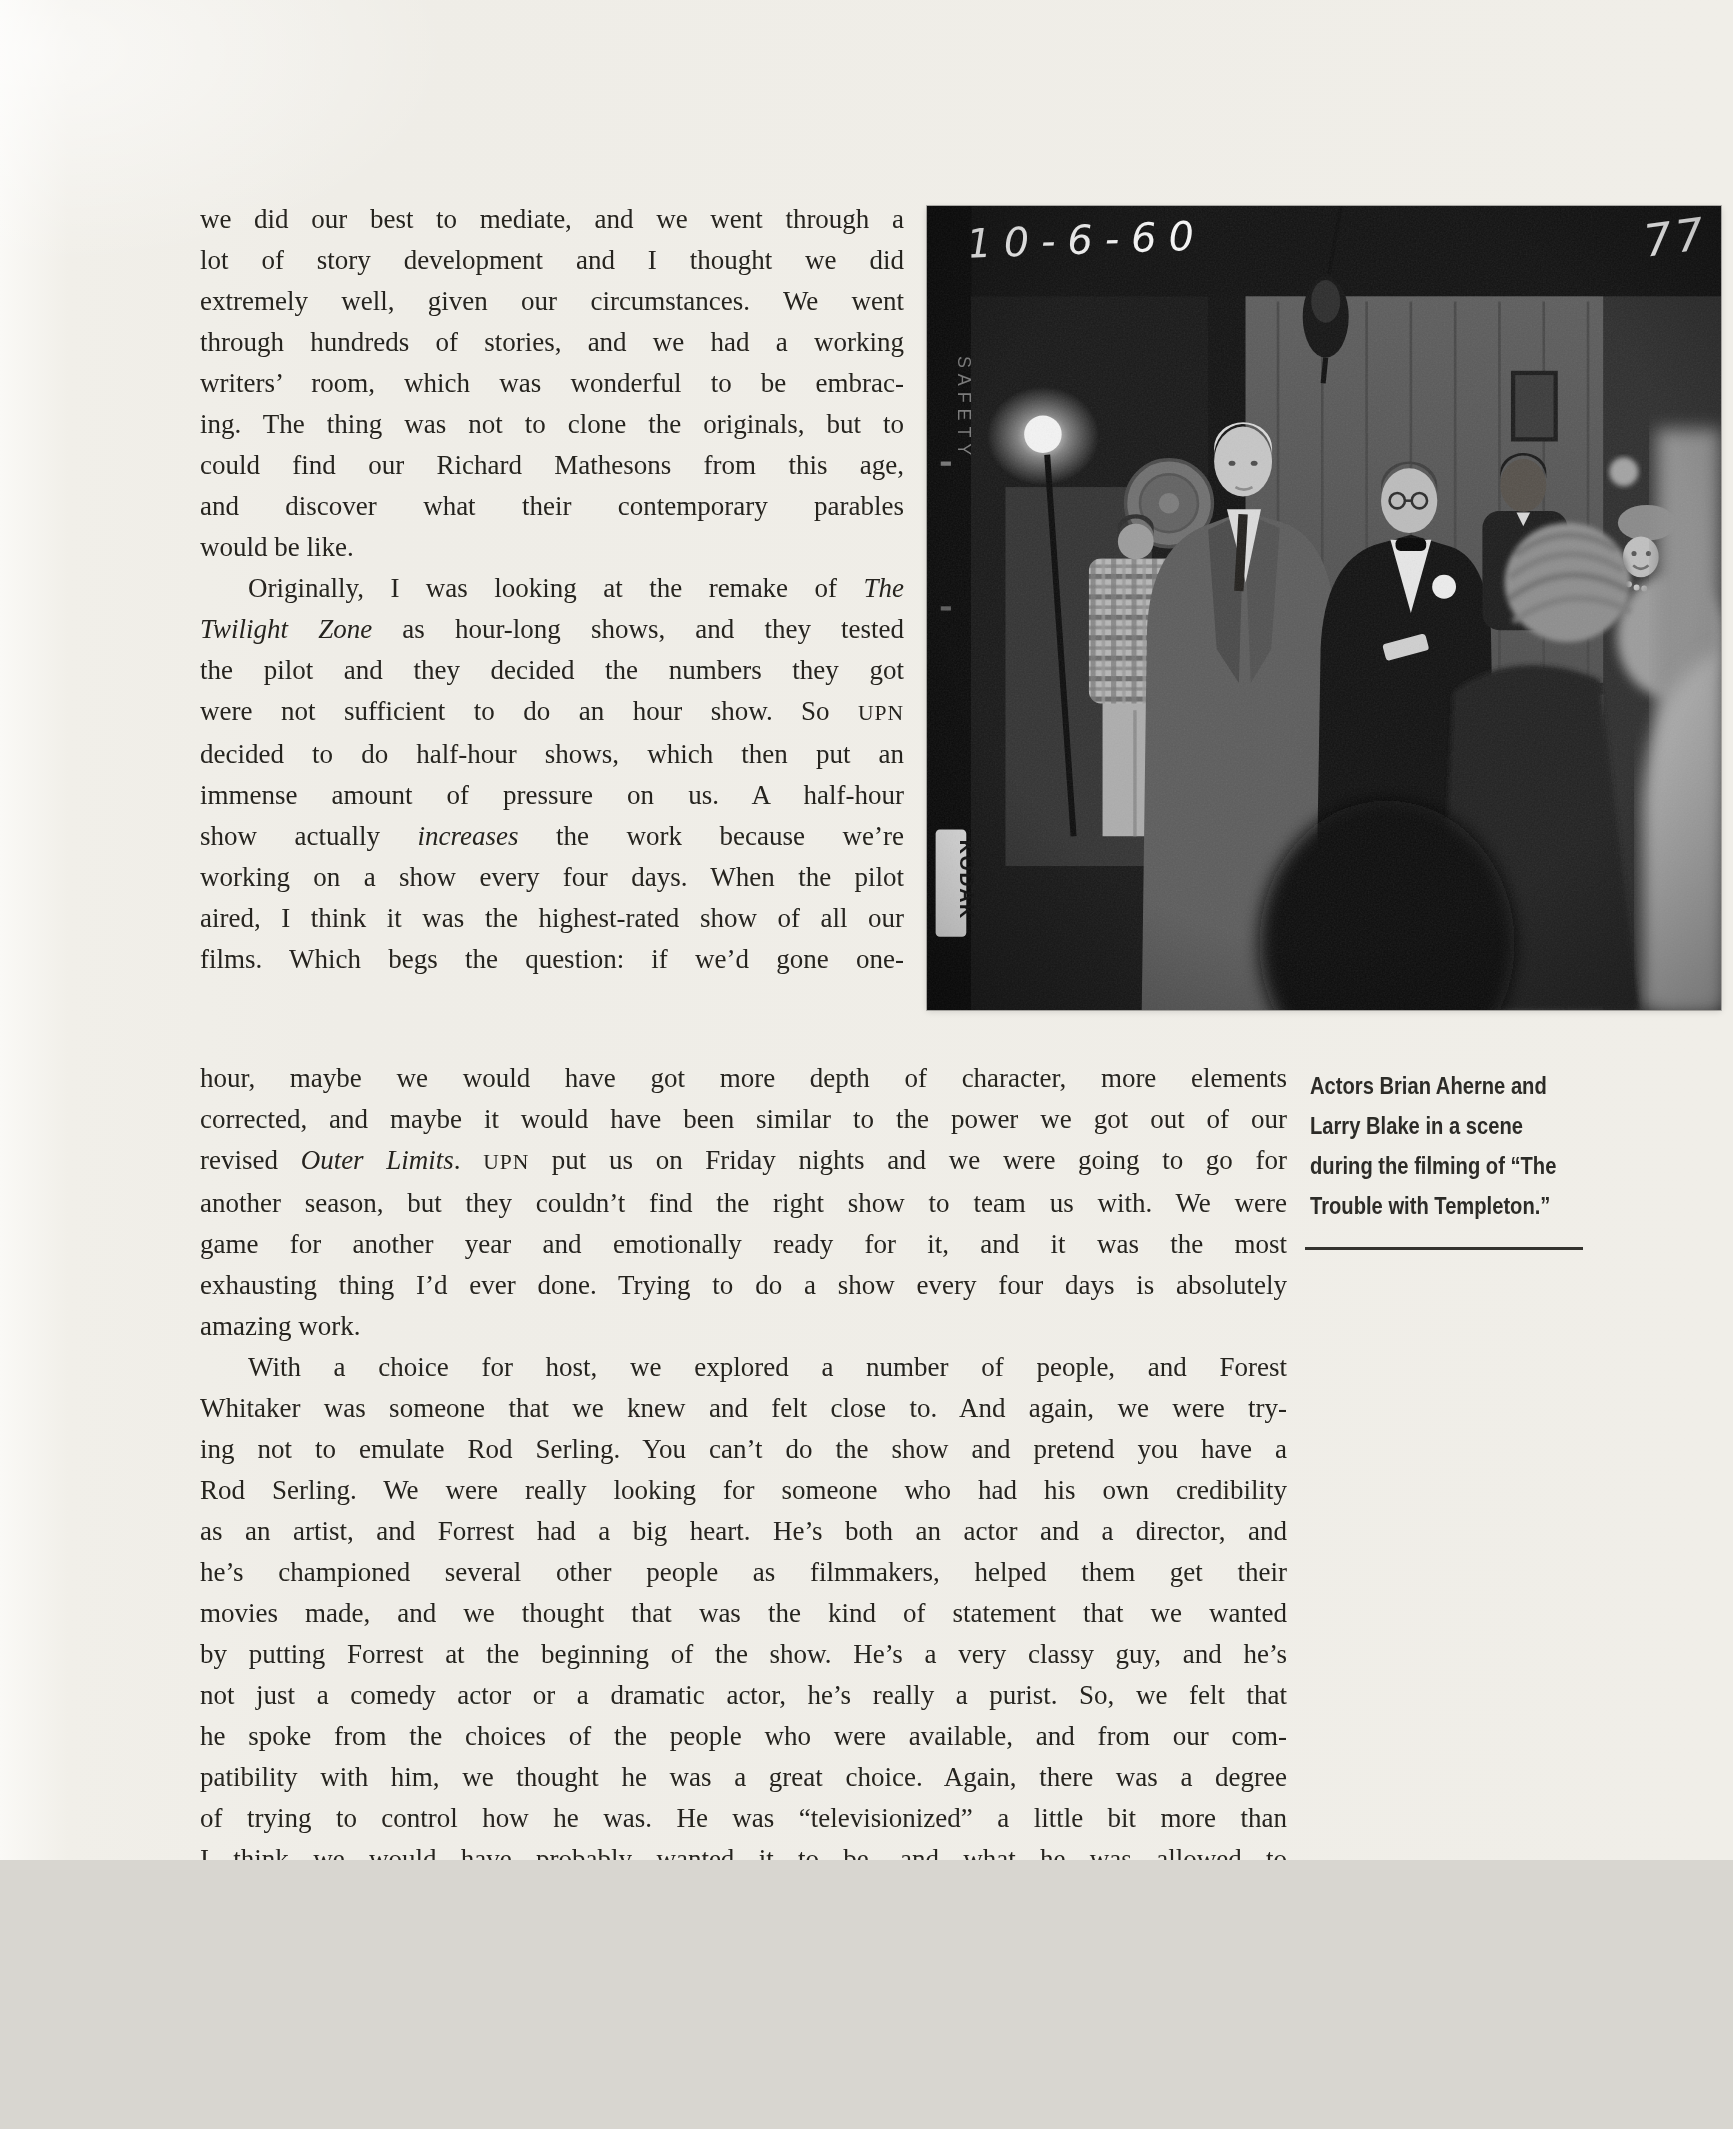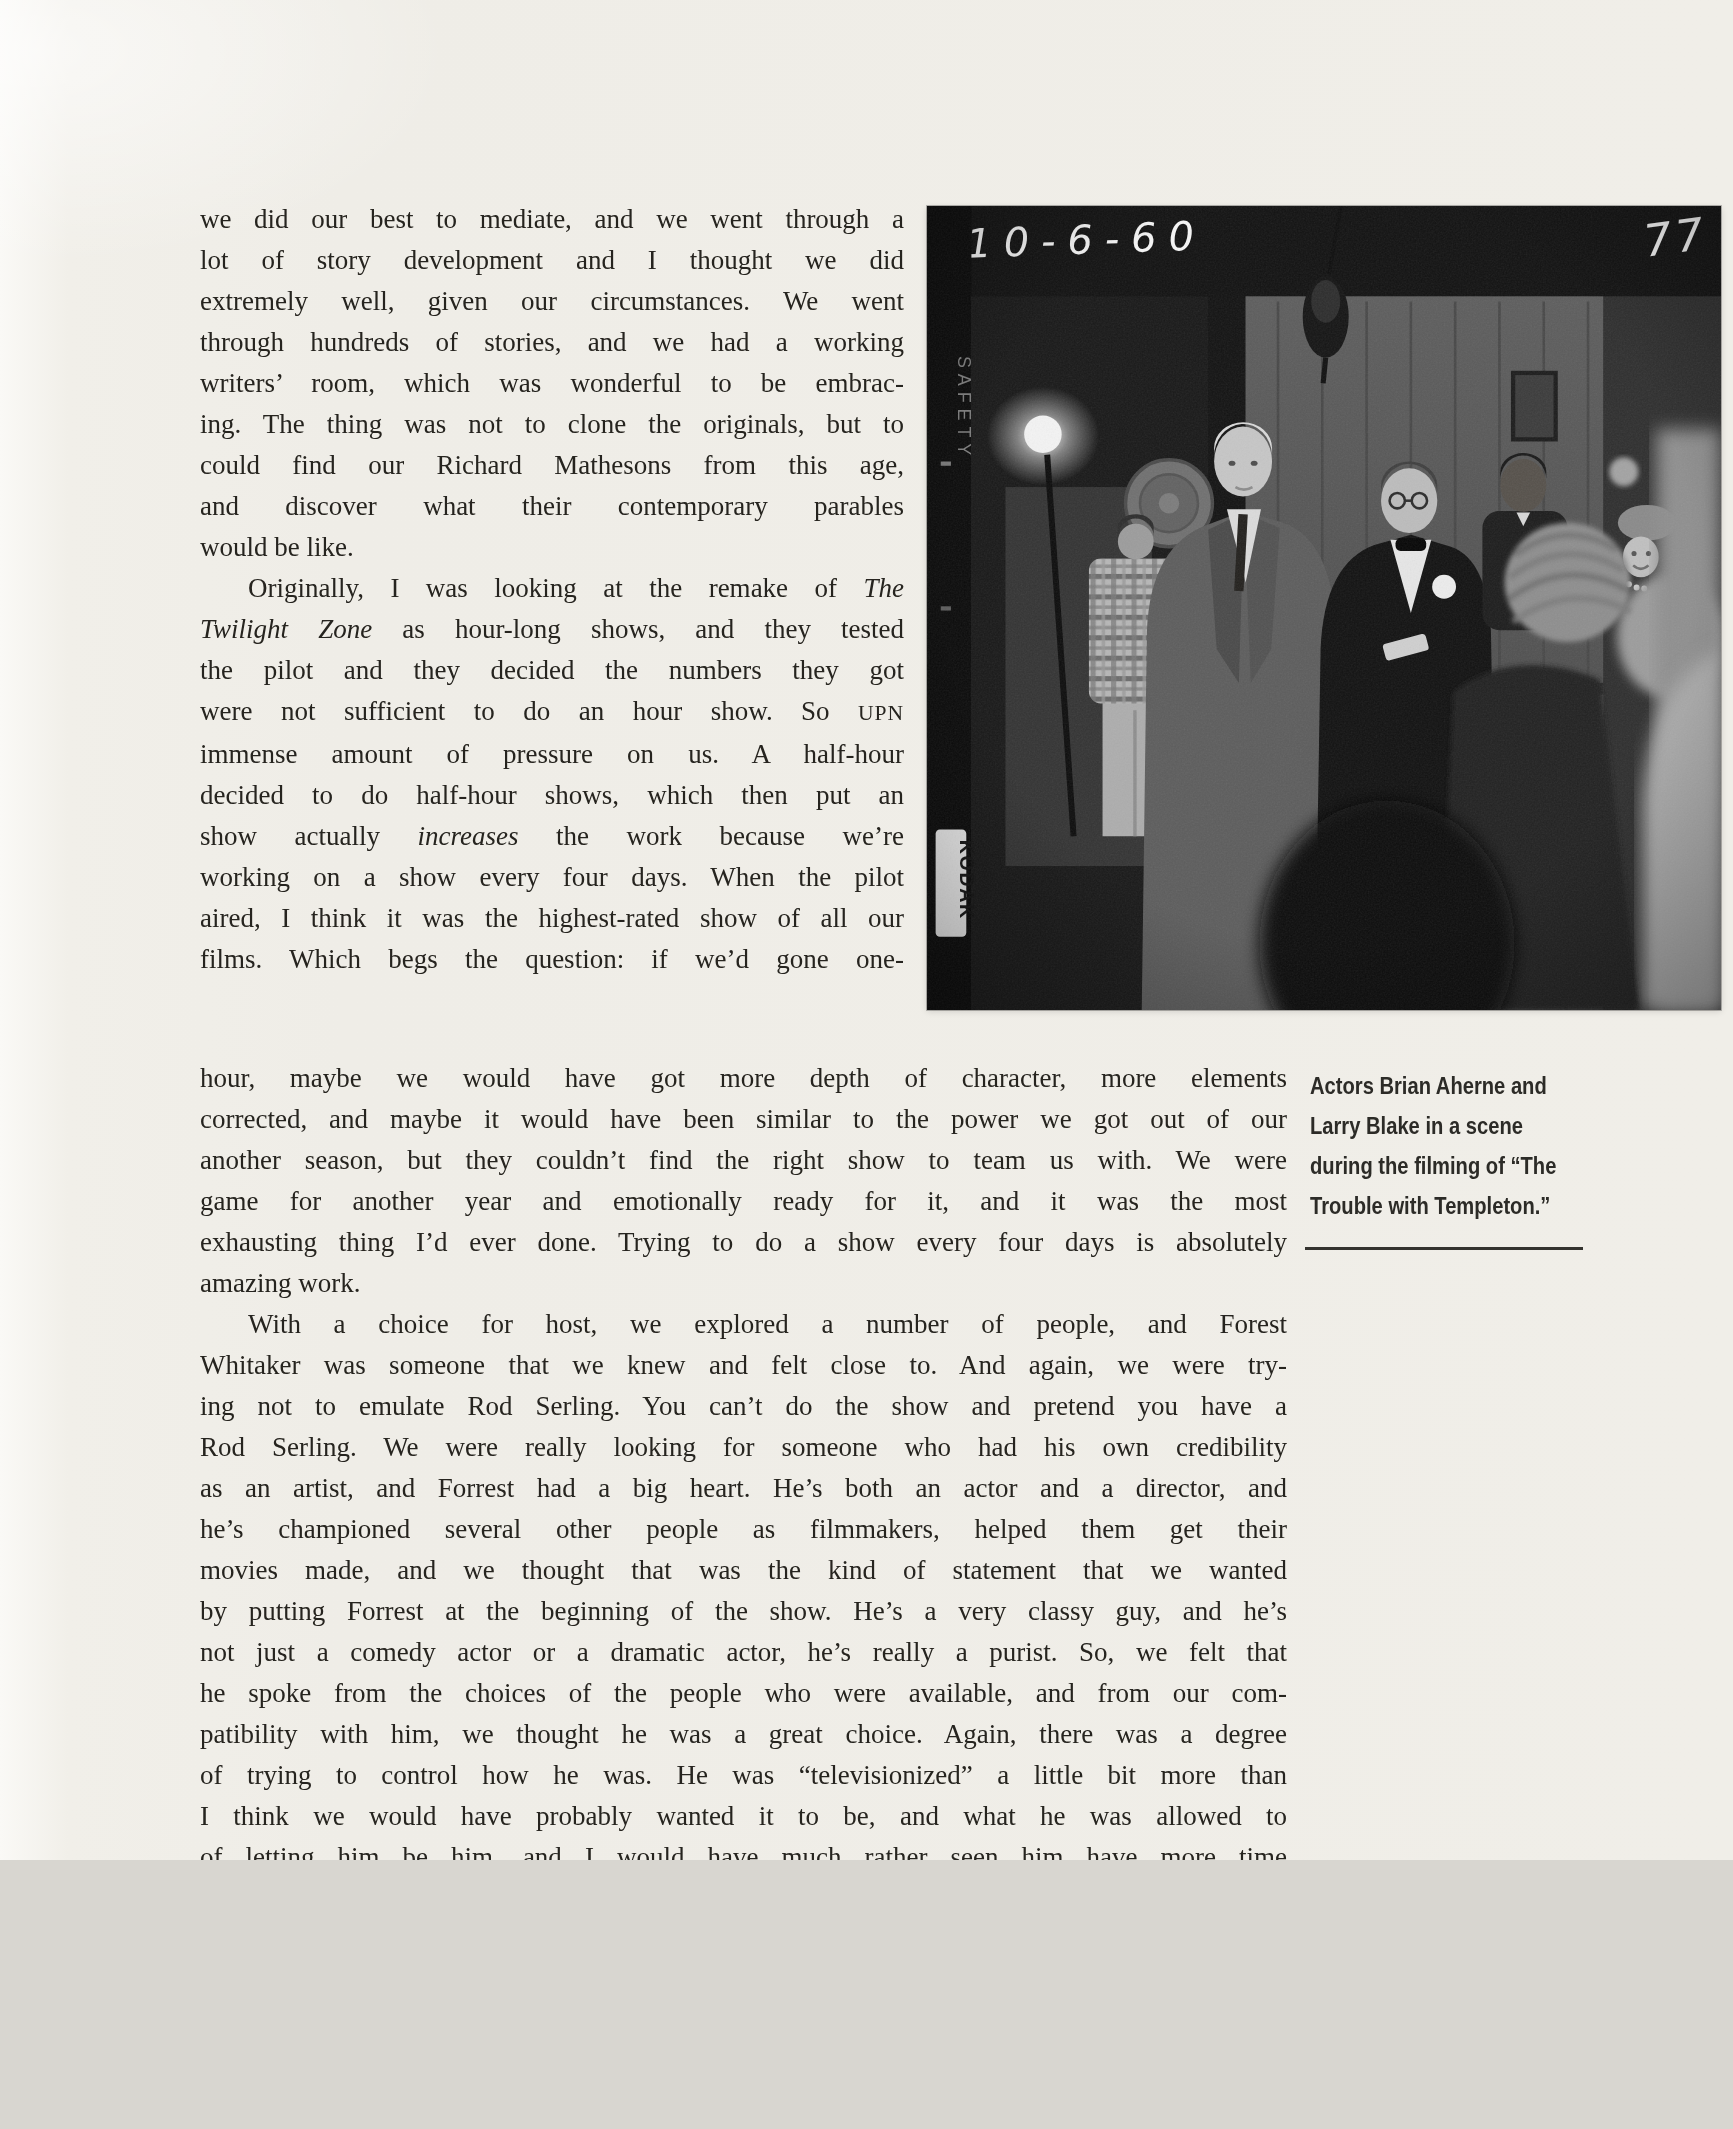--- a/index.html
+++ b/index.html
@@ -68,31 +68,32 @@
       <div class="line">through hundreds of stories, and we had a working</div>
       <div class="line">writers’ room, which was wonderful to be embrac-</div>
       <div class="line">ing. The thing was not to clone the originals, but to</div>
       <div class="line">could find our Richard Mathesons from this age,</div>
       <div class="line">and discover what their contemporary parables</div>
       <div class="line flush">would be like.</div>
       <div class="line indent">Originally, I was looking at the remake of <em>The</em></div>
       <div class="line"><em>Twilight Zone</em> as hour-long shows, and they tested</div>
       <div class="line">the pilot and they decided the numbers they got</div>
       <div class="line">were not sufficient to do an hour show. So <span class="sc">UPN</span></div>
+      <div class="line">decided to do half-hour shows, which then put an</div>
       <div class="line">immense amount of pressure on us. A half-hour</div>
-      <div class="line">decided to do half-hour shows, which then put an</div>
       <div class="line">show actually <em>increases</em> the work because we’re</div>
       <div class="line">working on a show every four days. When the pilot</div>
       <div class="line">aired, I think it was the highest-rated show of all our</div>
       <div class="line">films. Which begs the question: if we’d gone one-</div>
     </div>
 
   <div class="body-col wide">
       <div class="line">hour, maybe we would have got more depth of character, more elements</div>
       <div class="line">corrected, and maybe it would have been similar to the power we got out of our</div>
+      <div class="line">revised <em>Outer Limits</em>. <span class="sc">UPN</span> put us on Friday nights and we were going to go for</div>
       <div class="line">another season, but they couldn’t find the right show to team us with. We were</div>
       <div class="line">game for another year and emotionally ready for it, and it was the most</div>
       <div class="line">exhausting thing I’d ever done. Trying to do a show every four days is absolutely</div>
       <div class="line flush">amazing work.</div>
       <div class="line indent">With a choice for host, we explored a number of people, and Forest</div>
       <div class="line">Whitaker was someone that we knew and felt close to. And again, we were try-</div>
       <div class="line">ing not to emulate Rod Serling. You can’t do the show and pretend you have a</div>
       <div class="line">Rod Serling. We were really looking for someone who had his own credibility</div>
       <div class="line">as an artist, and Forrest had a big heart. He’s both an actor and a director, and</div>
       <div class="line">he’s championed several other people as filmmakers, helped them get their</div>

